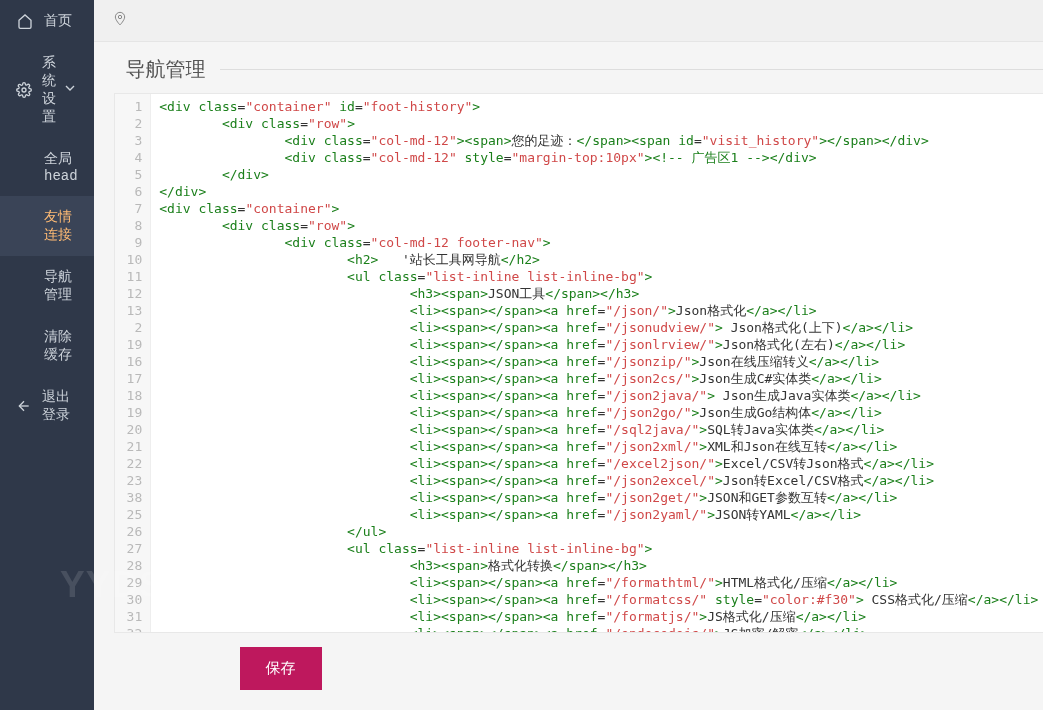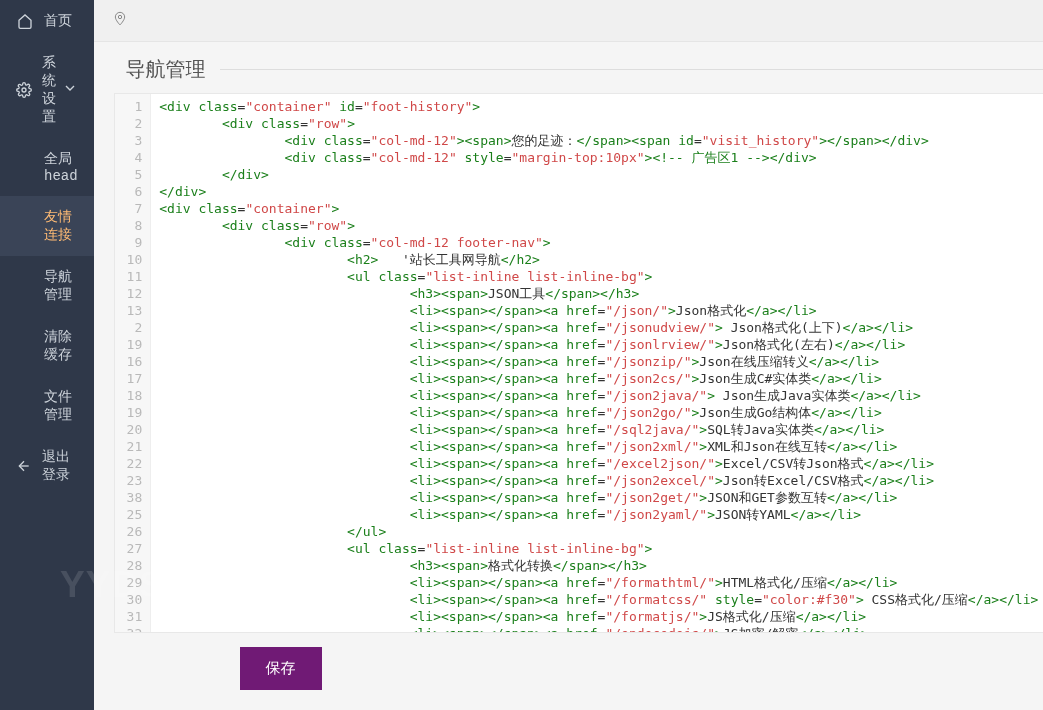--- a/index.html
+++ b/index.html
@@ -20,21 +20,21 @@
 .page-title { font-size: 20px; color: #555; font-weight: 400; }
 .editor-wrap { flex: 1; background: #fff; border: 1px solid #e8e8e8; display: flex; overflow: hidden; font-family: Consolas, Menlo, monospace; font-size: 13px; line-height: 17px; }
 .gutter { background: #f7f7f7; color: #b9b9b9; text-align: right; padding: 4px 8px 4px 12px; border-right: 1px solid #eee; user-select: none; }
 .gutter div { }
 .code { padding: 4px 8px; white-space: pre; overflow-x: auto; flex: 1; color: #333; }
 .tag { color: #1a7f1a; }
 .attr { color: #1a7f1a; margin-top: 30px; }
 .val { color: #d04848; }
 .txt { color: #333; }
 .btn-row { padding: 14px 0 0 126px; }
-.save-btn { background: #701a75; color: #fff; border: none; padding: 12px 26px; font-size: 15px; cursor: pointer; }
+.save-btn { background: #be185d; color: #fff; border: none; padding: 12px 26px; font-size: 15px; cursor: pointer; }
 .watermark { position: absolute; left: 60px; top: 560px; color: rgba(255,255,255,0.12); font-size: 37px; font-weight: bold; letter-spacing: 1px; pointer-events: none; }
 svg { width: 16px; height: 16px; }
 </style>
 </head>
 <body>
 
 <div class="app">
   <div class="sidebar">
     <div class="side-item">
       <span class="icon">
@@ -62,23 +62,20 @@
         <span>全局head</span>
       </div>
     <div class="side-item sub active">
         <span>友情连接</span>
       </div>
     <div class="side-item sub">
         <span>导航管理</span>
       </div>
     <div class="side-item sub">
         <span>清除缓存</span>
-      </div>
-    <div class="side-item sub">
-        <span>文件管理</span>
       </div>
     <div class="side-item">
       <span class="icon">
         <svg viewBox="0 0 24 24" fill="none" stroke="currentColor" stroke-width="2">
             <path d="M19 12H5"></path>
             <polyline points="12 19 5 12 12 5"></polyline>
           </svg>
       </span>
       <span>退出登录</span>
     </div>

